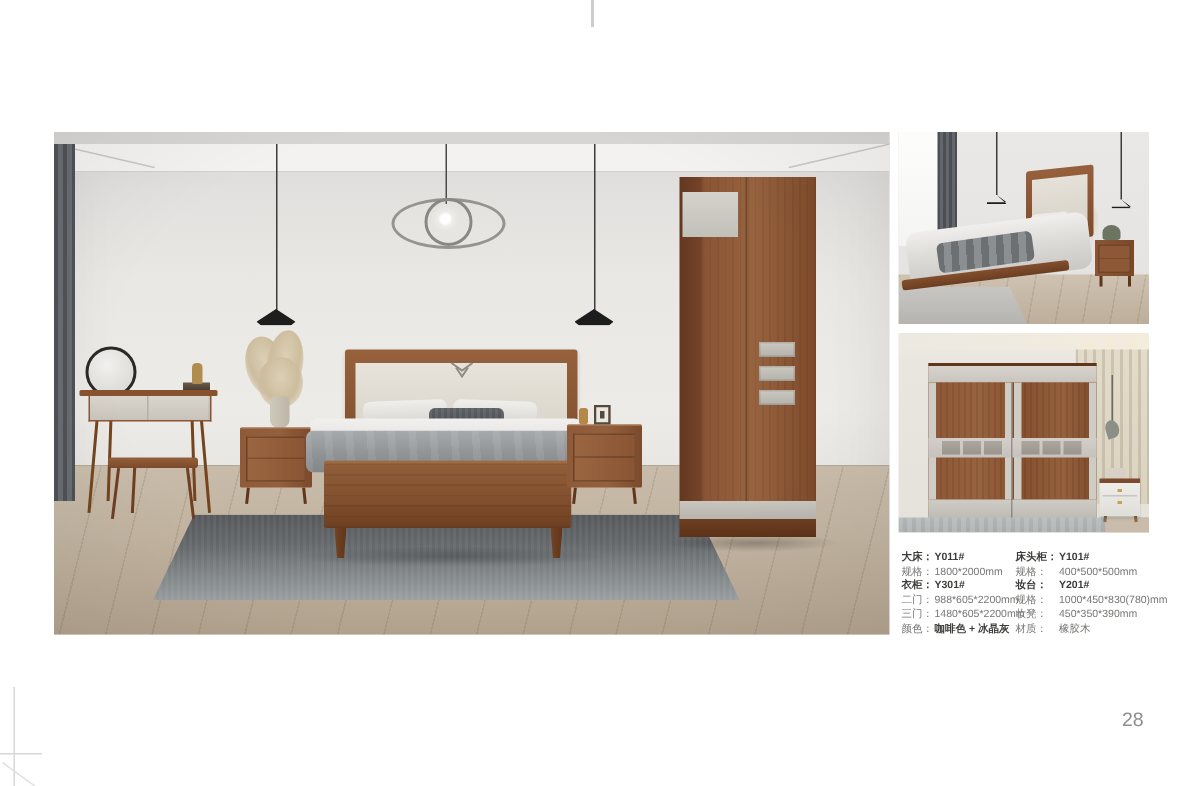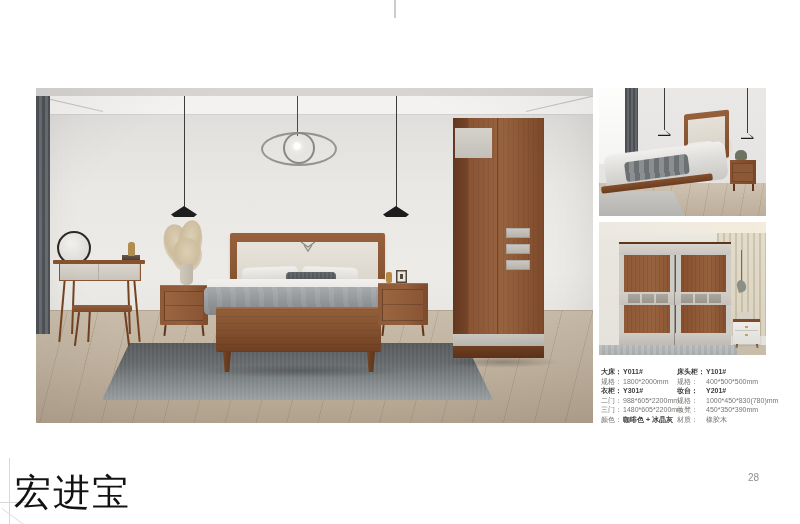--- a/index.html
+++ b/index.html
@@ -229,21 +229,21 @@
   .spec-col-right{left:76px;}
   .srow{display:flex;line-height:9.6px;white-space:nowrap;}
   .sl,.sv{font-size:7px;color:#767674;letter-spacing:0;}
   .spec-col-left .sl{width:22px;}
   .spec-col-right .sl{width:29px;}
   .b{font-weight:bold;color:#3c3c3a;}
 
   
   .brand{position:absolute;left:14px;top:474px;font-size:37px;line-height:38px;color:#121212;
       letter-spacing:2px;font-weight:500;}
-  .pageno{position:absolute;left:748px;top:472px;font-size:10px;color:#8f8f8f;}
+  .pageno{position:absolute;left:748px;top:472px;font-size:13px;color:#8f8f8f;}
 </style>
 </head>
 <body>
 
 <div class="page">
 
   <div class="crop crop-top"></div>
   <div class="crop crop-bl-v"></div>
   <div class="crop crop-bl-h"></div>
   <div class="crop crop-bl-d"></div>
@@ -445,16 +445,15 @@
         <span class="sl">妆凳：</span>
         <span class="sv">450*350*390mm</span>
       </div>
       <div class="srow">
         <span class="sl">材质：</span>
         <span class="sv">橡胶木</span>
       </div>
     </div>
   </div>
 
-  <div class="brand">宏进宝</div>
   <div class="pageno">28</div>
 
 </div>
 
 </body></html>

